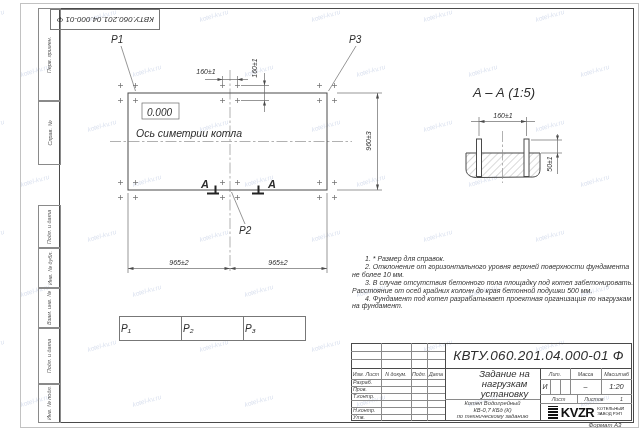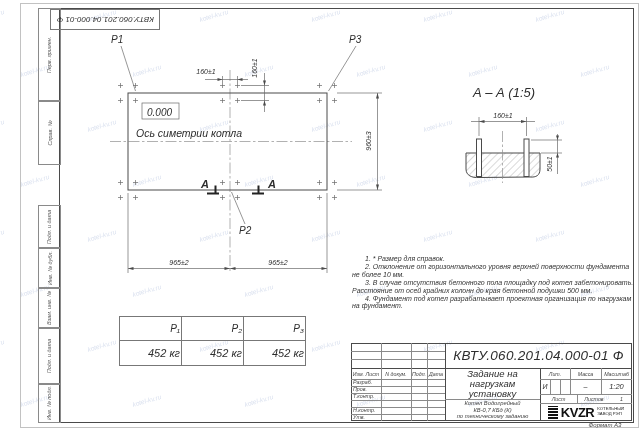--- a/index.html
+++ b/index.html
@@ -21,30 +21,30 @@
   .flabel span{transform:rotate(-90deg);white-space:nowrap;font-size:5.5px;font-style:italic;color:#555;}
   
   #stamp{left:50px;top:9px;width:108px;height:19px;border:1px solid #777;
          display:flex;align-items:center;justify-content:center;}
   #stamp span{transform:rotate(180deg);font-size:8px;font-style:italic;white-space:nowrap;color:#333;}
   
   #notes{left:352px;top:255px;width:282px;font-size:7px;font-style:italic;line-height:7.9px;color:#333;}
   #notes p{margin:0;text-indent:13px;}
   
   #ptable{left:119px;top:316px;border-collapse:collapse;}
-  #ptable td{border:1px solid #777;width:59px;text-align:right;font-style:italic;color:#2e2e2e;}
+  #ptable td{border:1px solid #777;width:59px;text-align:left;font-style:italic;color:#2e2e2e;}
   #ptable tr.hd td{height:21px;font-size:10px;}
   #ptable tr.vl td{height:22px;font-size:11px;}
   
   #tblock{left:351px;top:343px;width:281px;height:78px;}
   .tb-line{position:absolute;background:#4a4a4a;}
   .tb-thin{position:absolute;background:#8a8a8a;}
   .tb-text{position:absolute;font-style:italic;color:#2e2e2e;display:flex;align-items:center;justify-content:center;text-align:center;}
   #docnum{left:94px;top:0;width:187px;height:25px;font-size:13.5px;letter-spacing:0.3px;}
-  #tb-title{left:94px;top:25px;width:95px;height:31px;font-size:9.5px;line-height:10px;flex-direction:column;}
+  #tb-title{left:94px;top:25px;width:95px;height:31px;font-size:9.5px;line-height:10px;flex-direction:column;padding-left:12px;}
   #tb-product{left:94px;top:56px;width:95px;height:22px;font-size:5.8px;line-height:6.4px;flex-direction:column;color:#444;}
   .tb-small{font-size:5.3px;color:#444;}
   .tb-rowlabel{position:absolute;left:2px;width:27px;height:7px;font-size:5.3px;font-style:italic;color:#444;line-height:7px;}
   #logo-cell{left:189px;top:60px;width:92px;height:18px;display:flex;align-items:center;justify-content:center;gap:3px;}
   #logo-coil{width:10px;height:13px;background:repeating-linear-gradient(0deg,#111 0 1.6px,transparent 1.6px 3.1px);}
   #logo-word{font-weight:bold;font-size:13px;letter-spacing:-0.5px;color:#111;font-style:normal;}
   #logo-sub{font-size:4.3px;line-height:4.8px;color:#222;font-style:normal;text-align:left;}
   #format-a3{left:576px;top:422px;width:58px;text-align:center;font-size:6px;font-style:italic;color:#444;}
   
   #drawing{position:absolute;left:0;top:0;pointer-events:none;}
@@ -214,25 +214,20 @@
     <p>4. Фундамент под котел разрабатывает проектная организация по нагрузкам на фундамент.</p>
   </div>
 
   <table class="abs" id="ptable">
     <tbody>
         <tr class="hd">
       <td>P₁</td>
       <td>P₂</td>
       <td>P₃</td>
     </tr>
-    <tr class="vl">
-      <td>452 кг</td>
-      <td>452 кг</td>
-      <td>452 кг</td>
-    </tr>
   </tbody>
     </table>
 
   <div class="abs" id="tblock">
     <div class="tb-line" style="left:0;top:0;width:281px;height:1.2px;"></div>
     <div class="tb-line" style="left:0;top:76.8px;width:281px;height:1.2px;"></div>
     <div class="tb-line" style="left:0;top:0;width:1.2px;height:78px;"></div>
     <div class="tb-line" style="left:279.8px;top:0;width:1.2px;height:78px;"></div>
 
     <div class="tb-line" style="left:94px;top:0;width:1px;height:78px;"></div>

